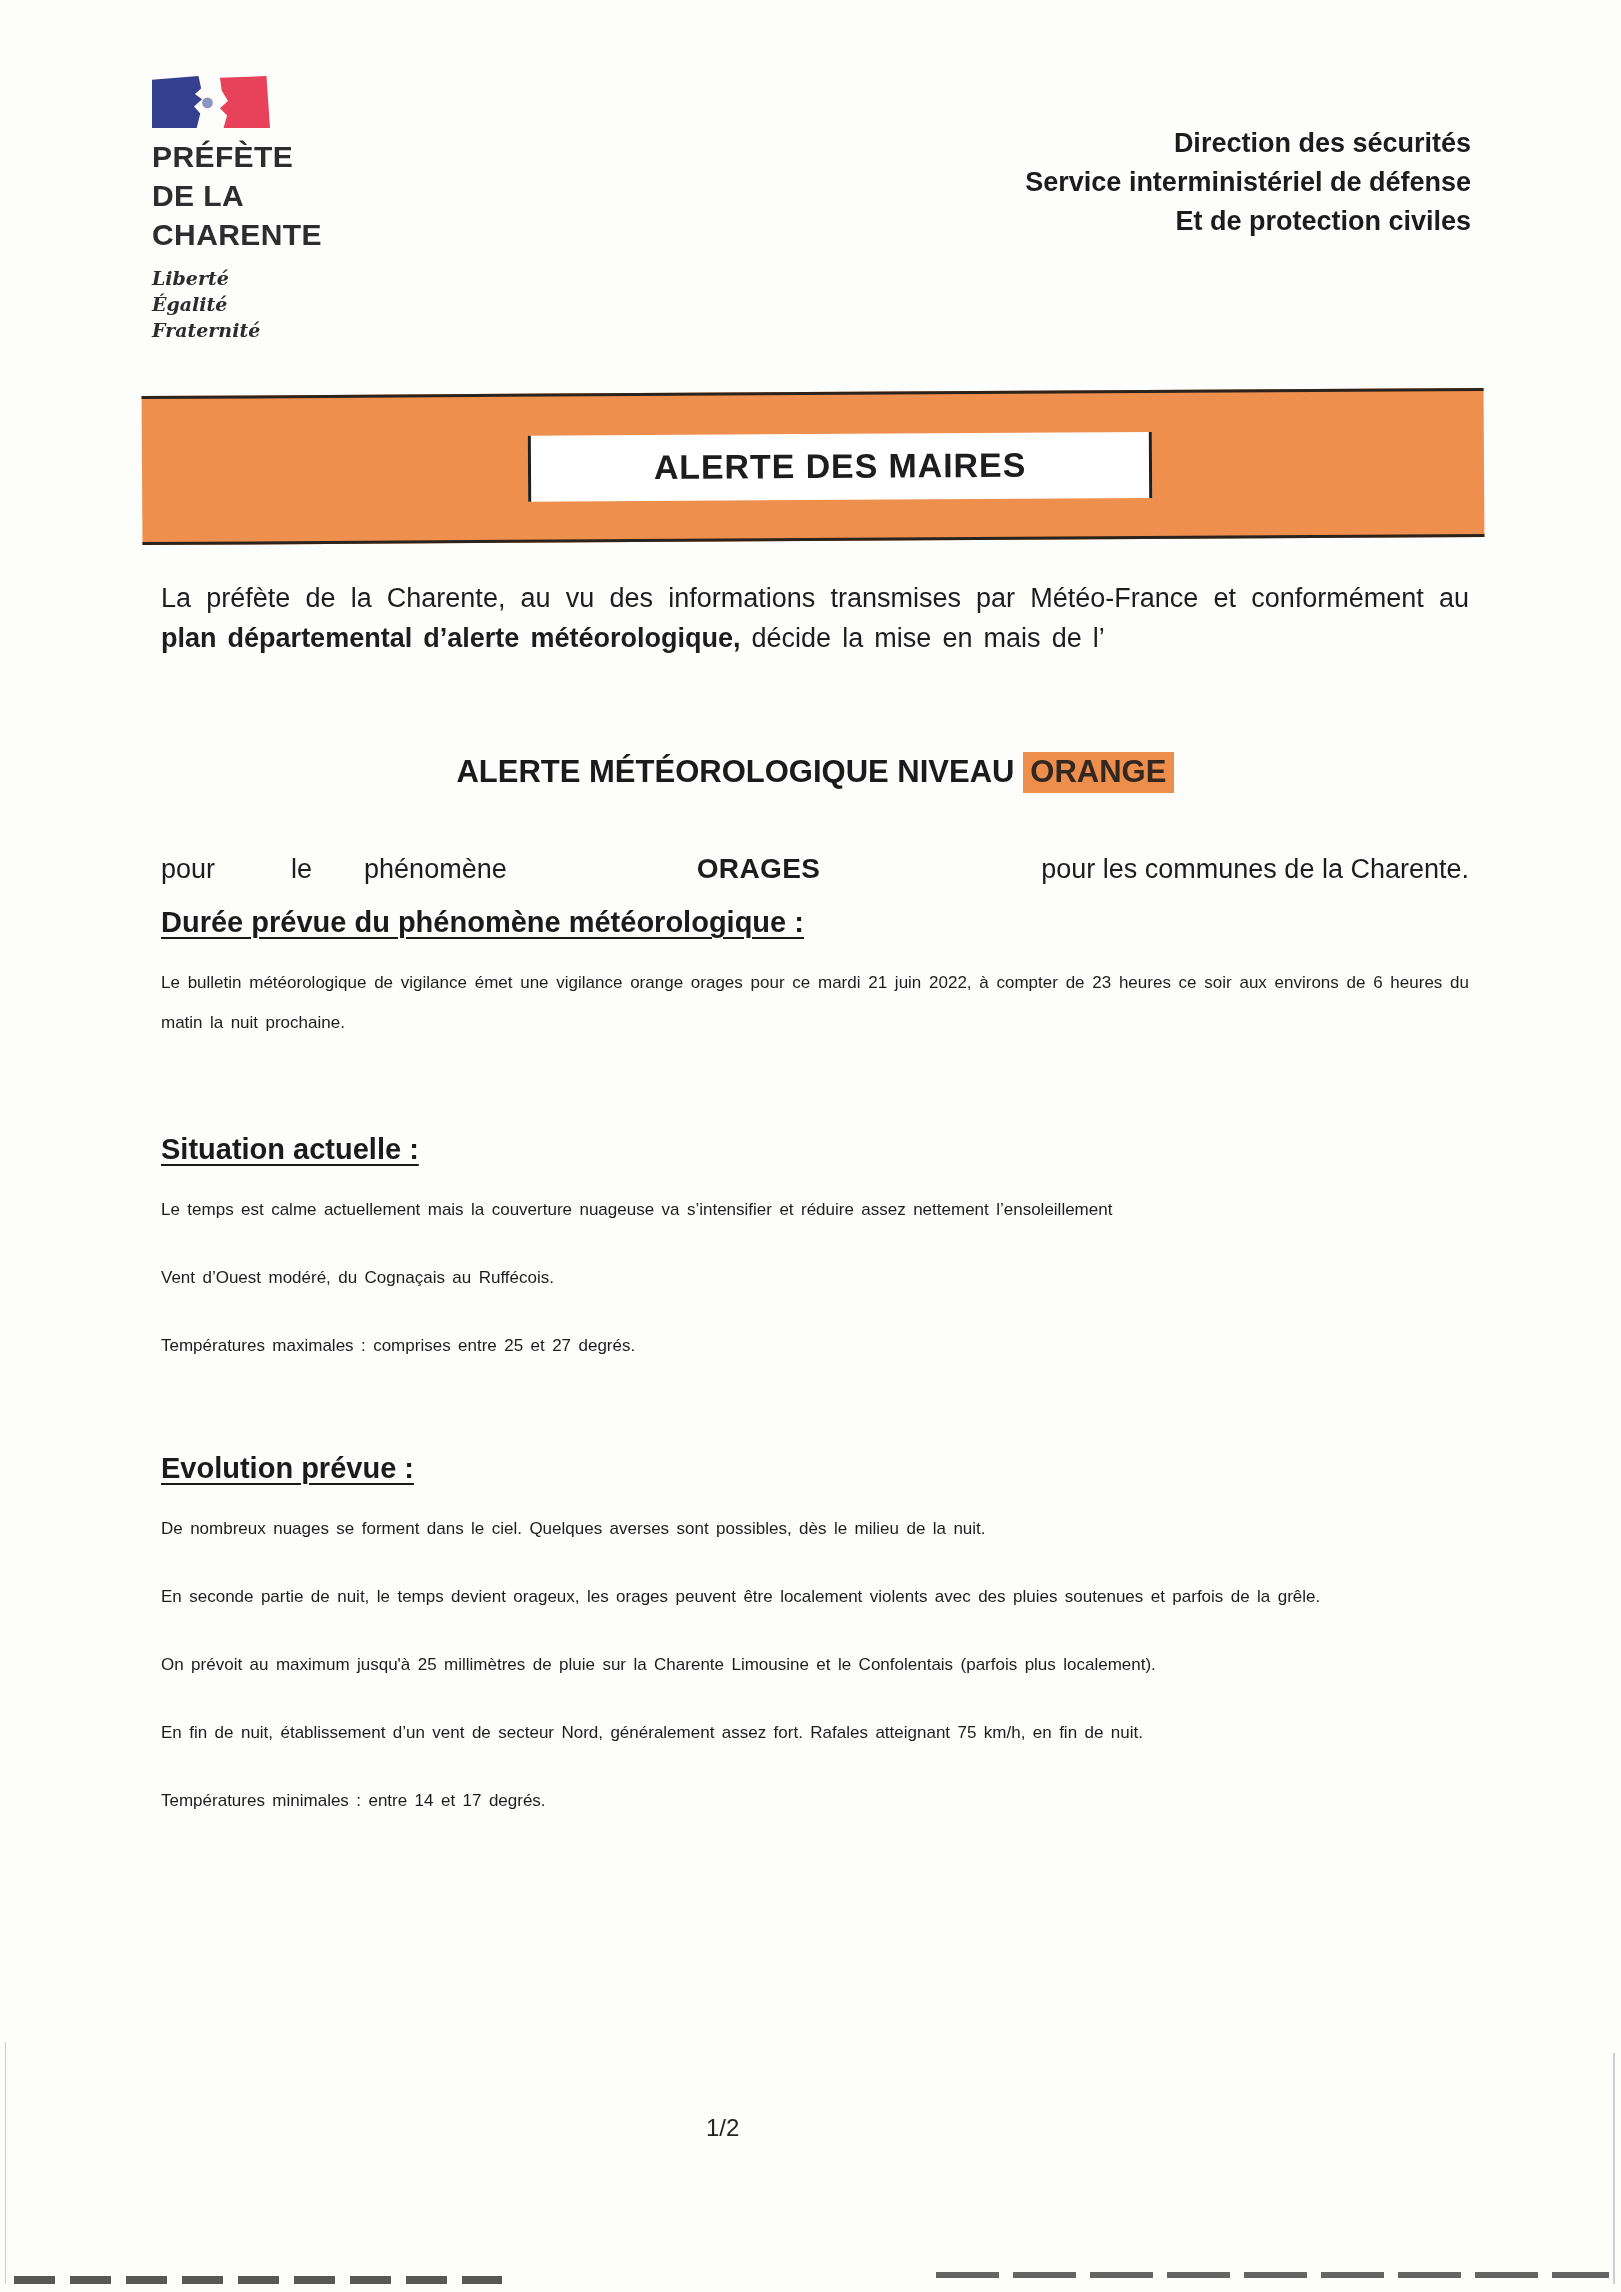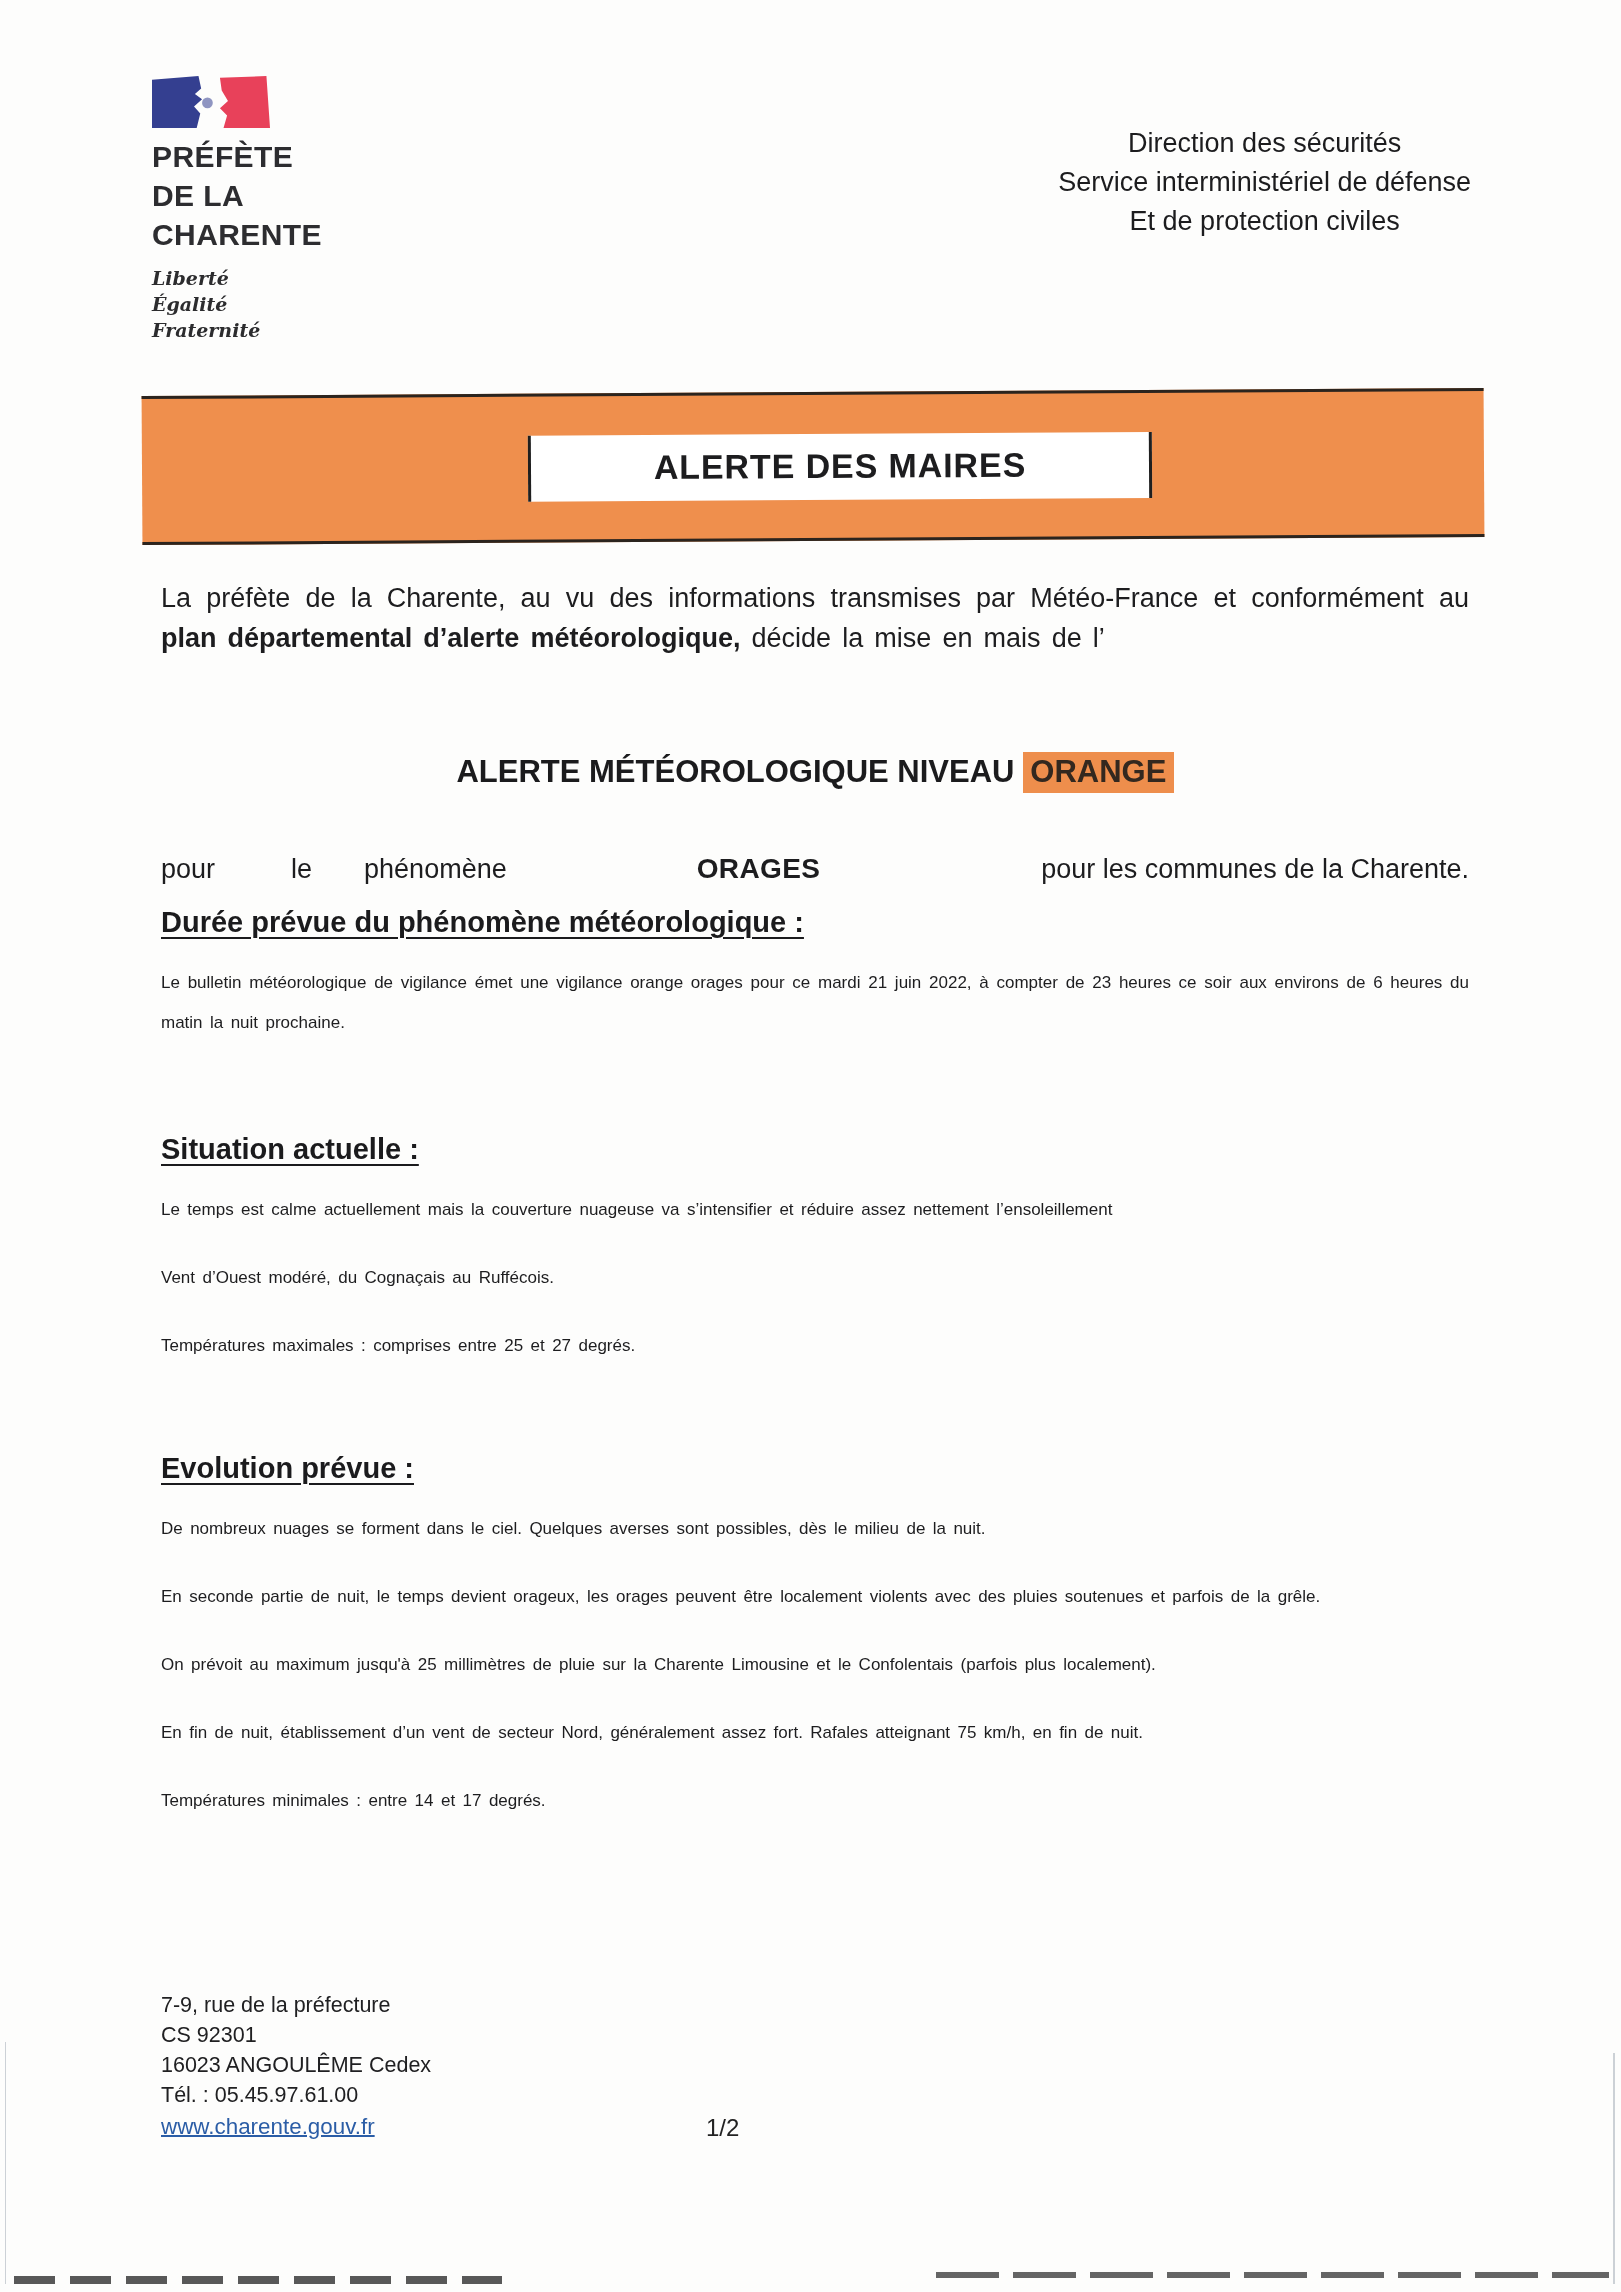--- a/index.html
+++ b/index.html
@@ -12,21 +12,21 @@
     color:#1d1d1f;
     overflow:hidden;
   }
   
   .logo{position:absolute;left:152px;top:76px;width:376px;}
   .flag{position:relative;width:118px;height:52px;margin-bottom:9px;}
   .flag svg{display:block;width:118px;height:52px;}
   .logo-title{font-weight:bold;font-size:30px;line-height:39px;letter-spacing:0.4px;color:#2d2d30;}
   .logo-motto{margin-top:10.7px;font-family:"DejaVu Serif", serif;font-style:italic;font-weight:bold;font-size:19px;line-height:26px;color:#2c2c2e;}
   
-  .header-right{position:absolute;right:150px;top:124px;text-align:center;font-weight:normal;font-size:27px;line-height:39px;color:#1c1c1e;}
+  .header-right{position:absolute;right:150px;top:124px;text-align:right;font-weight:bold;font-size:27px;line-height:39px;color:#1c1c1e;}
   
   .banner{
     position:absolute;left:142px;top:392px;width:1342px;height:143px;
     background:var(--banner-orange,#ef8f4d);
     border-top:3.6px solid #2b241e;border-bottom:3.6px solid #2b241e;
     transform:rotate(-0.35deg);
     display:flex;align-items:center;justify-content:center;
   }
   .banner-box{
     background:#fff;
@@ -133,29 +133,20 @@
     </div>
   <div class="section" id="section-2">
       <div class="sec-heading">Evolution prévue :</div>
       <p class="sec-para">De nombreux nuages se forment dans le ciel. Quelques averses sont possibles, dès le milieu de la nuit.</p>
       <p class="sec-para">En seconde partie de nuit, le temps devient orageux, les orages peuvent être localement violents avec des pluies soutenues et parfois de la grêle.</p>
       <p class="sec-para">On prévoit au maximum jusqu'à 25 millimètres de pluie sur la Charente Limousine et le Confolentais (parfois plus localement).</p>
       <p class="sec-para">En fin de nuit, établissement d’un vent de secteur Nord, généralement assez fort. Rafales atteignant 75 km/h, en fin de nuit.</p>
       <p class="sec-para">Températures minimales : entre 14 et 17 degrés.</p>
     </div>
 
-  <div class="footer">
-    <div>
-        <div>7-9, rue de la préfecture</div>
-        <div>CS 92301</div>
-        <div>16023 ANGOULÊME Cedex</div>
-        <div>Tél. : 05.45.97.61.00</div>
-      </div>
-    <a href="#" class="footer-link">www.charente.gouv.fr</a>
-  </div>
   <div class="page-number">1/2</div>
 
   <div class="scan-strip left"></div>
   <div class="scan-strip right"></div>
   <div class="edge-line l"></div>
   <div class="edge-line r"></div>
 
 </div>
 
 

